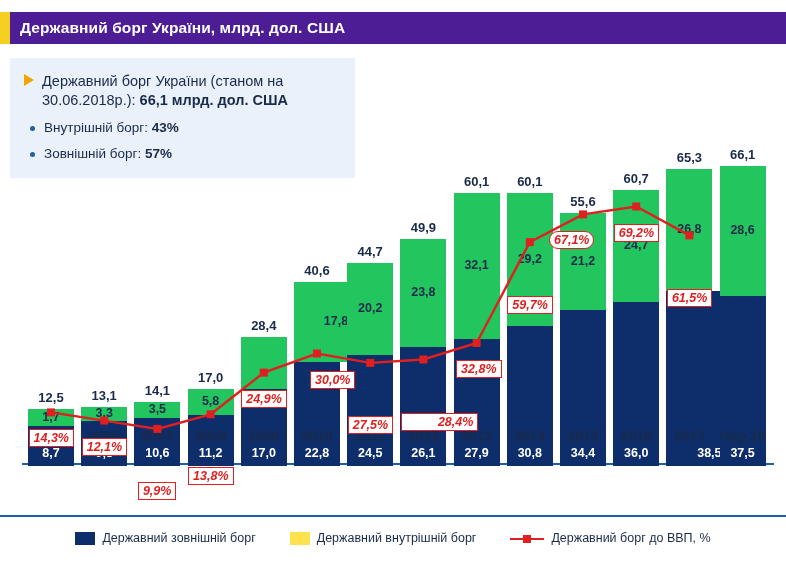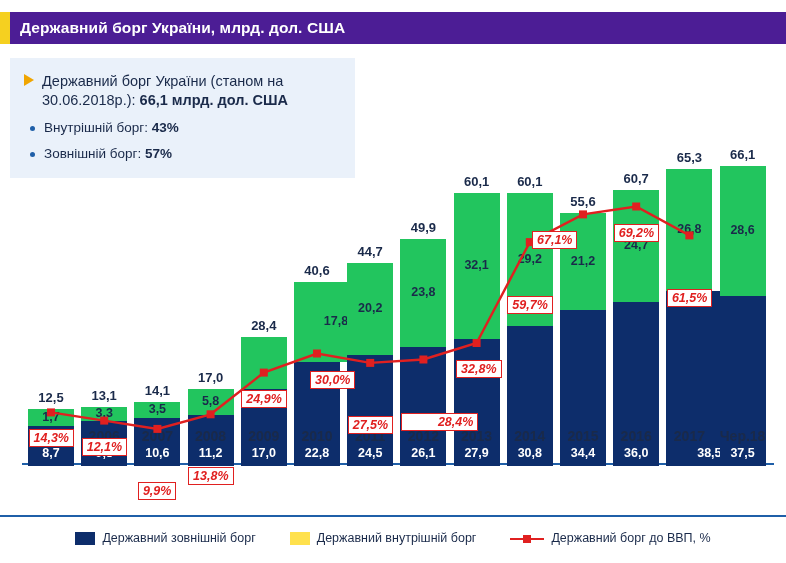--- a/index.html
+++ b/index.html
@@ -312,21 +312,21 @@
       <div class="pct" style="left: 28.5px; top: 385.375px;">14,3%</div>
       <div class="pct" style="left: 81.7px; top: 393.625px;">12,1%</div>
       <div class="pct" style="left: 137.9px; top: 437.875px;">9,9%</div>
       <div class="pct" style="left: 188.1px; top: 423.25px;">13,8%</div>
       <div class="pct" style="left: 241.3px; top: 345.625px;">24,9%</div>
       <div class="pct" style="left: 310px; top: 326.5px;">30,0%</div>
       <div class="pct" style="left: 347.7px; top: 371.875px;">27,5%</div>
       <div class="pct" style="left: 400.9px; top: 368.5px; padding-left: 36px;">28,4%</div>
       <div class="pct" style="left: 456.1px; top: 316px;">32,8%</div>
       <div class="pct" style="left: 507.3px; top: 252.125px;">59,7%</div>
-      <div class="pct" style="left: 532px; top: 187.375px;">67,1%</div>
+      <div class="pct" style="left: 549px; top: 187.375px; border-radius: 9px;">67,1%</div>
       <div class="pct" style="left: 613.7px; top: 179.5px;">69,2%</div>
       <div class="pct" style="left: 666.9px; top: 245.375px;">61,5%</div>
     </div>
 </div>
 
 <div class="legend">
   <div class="leg-item">
     <span class="sw sw-ext"></span>
     <span>Державний зовнішній борг</span>
   </div>

